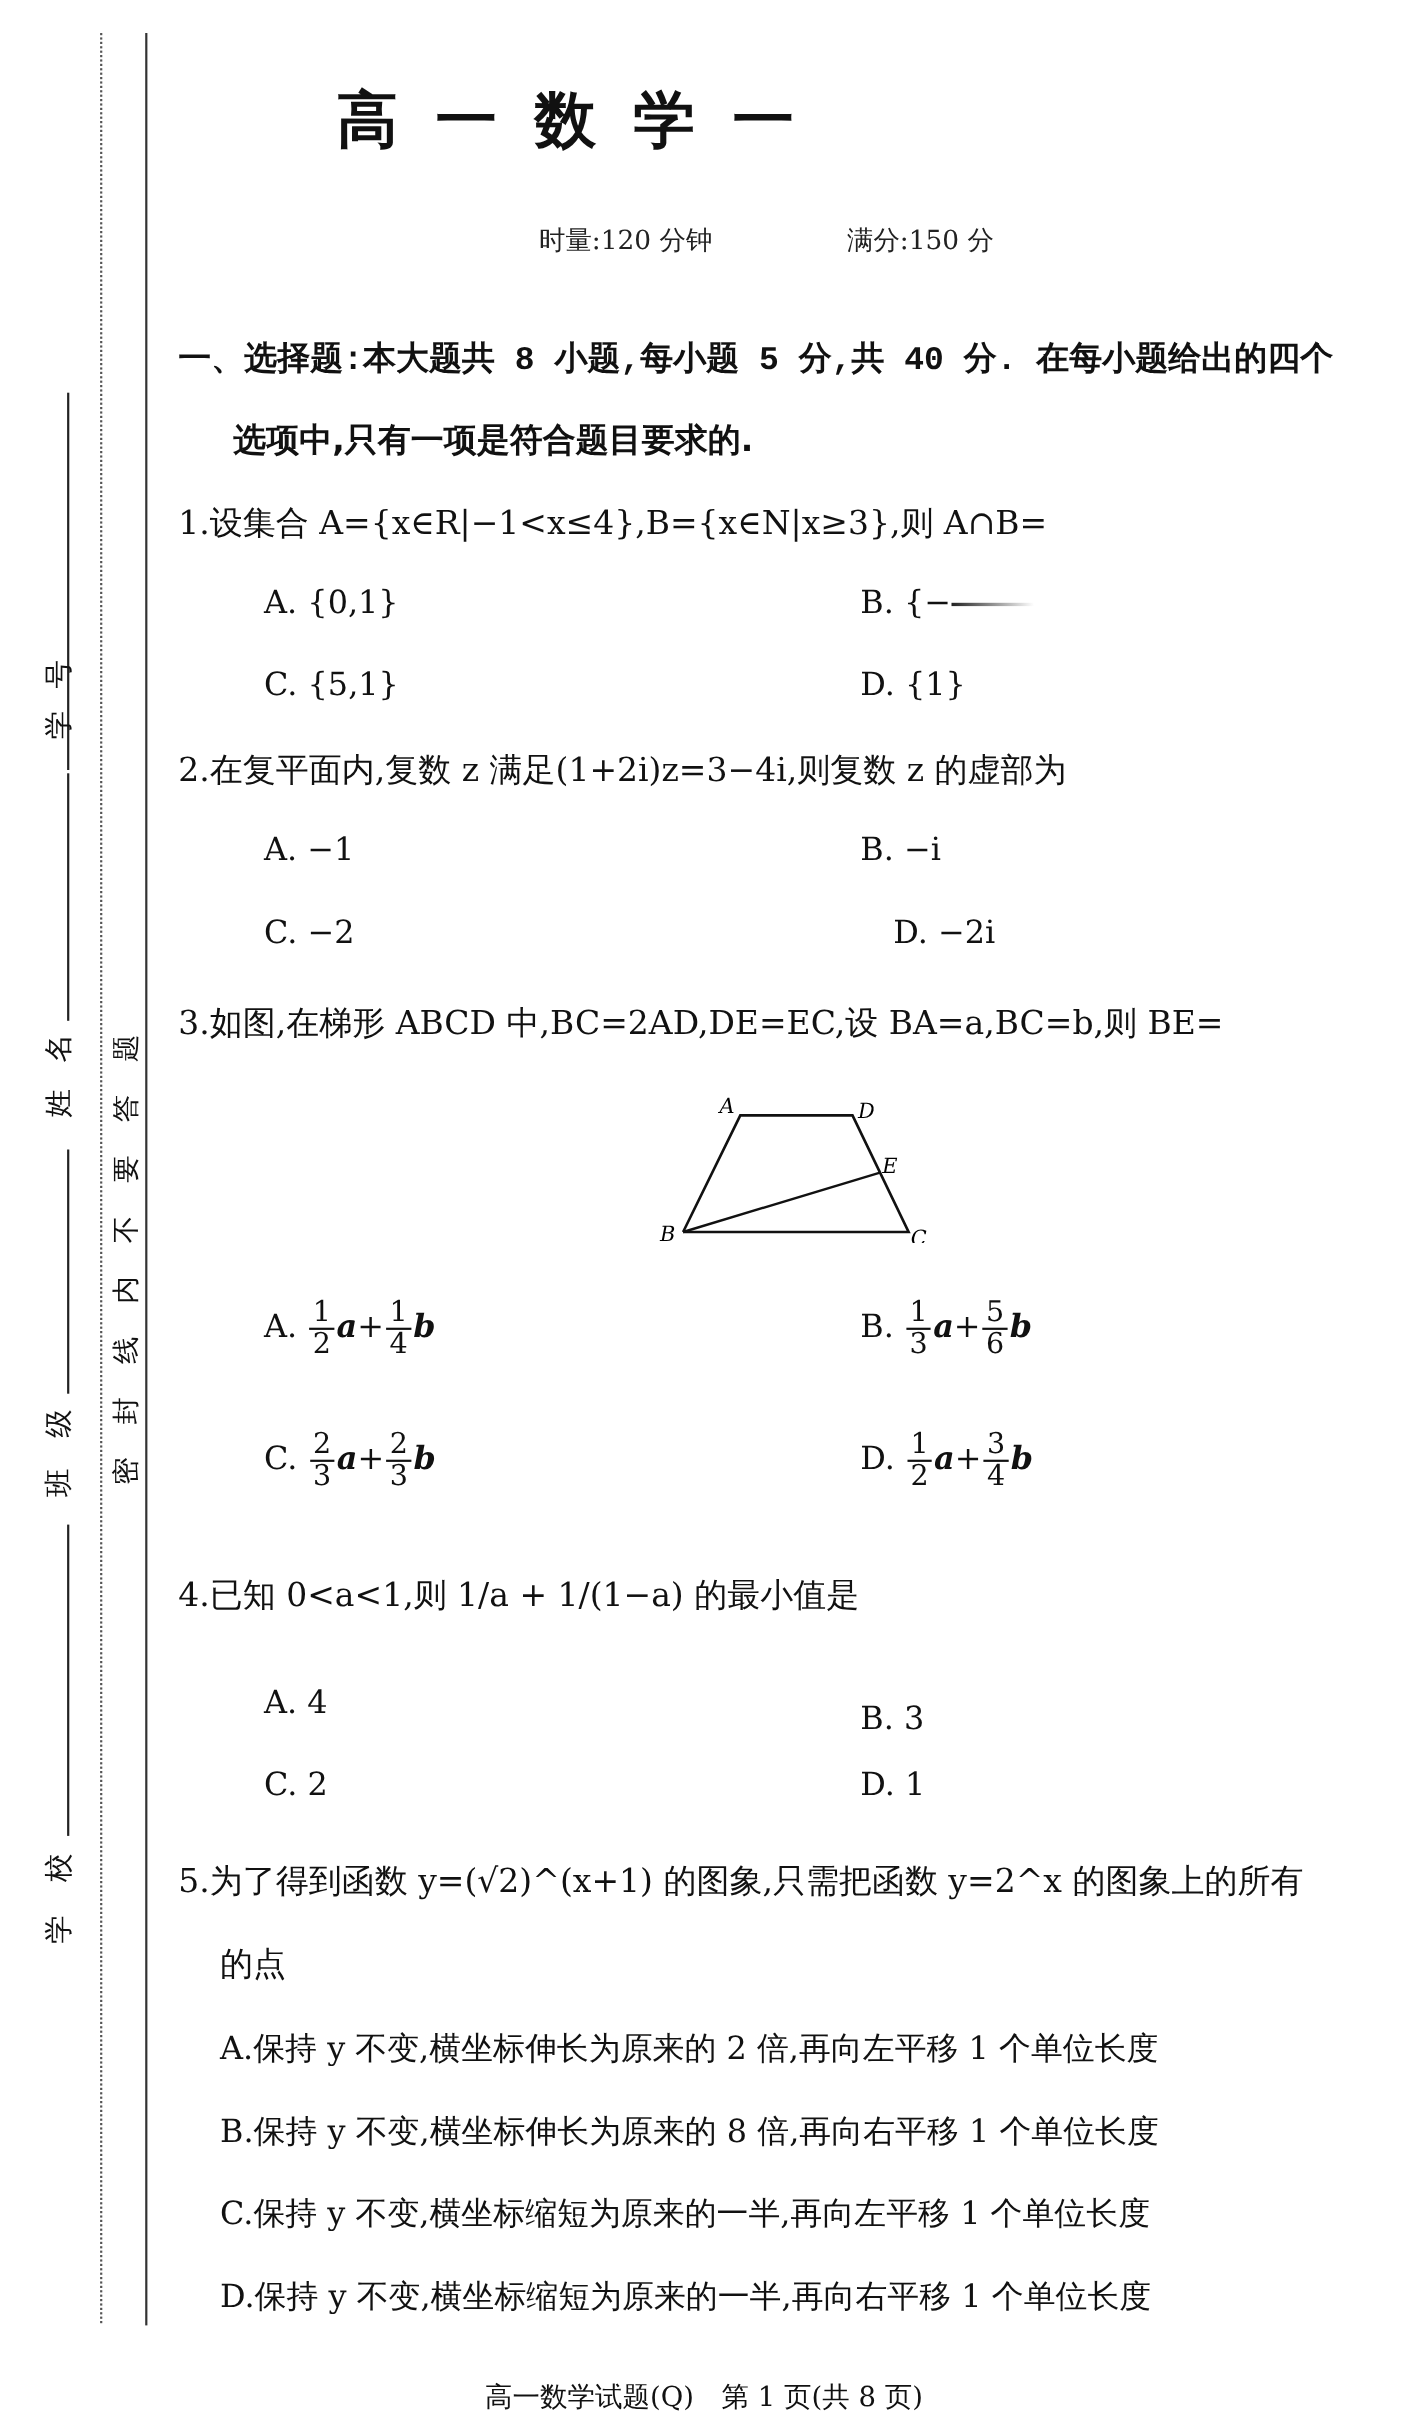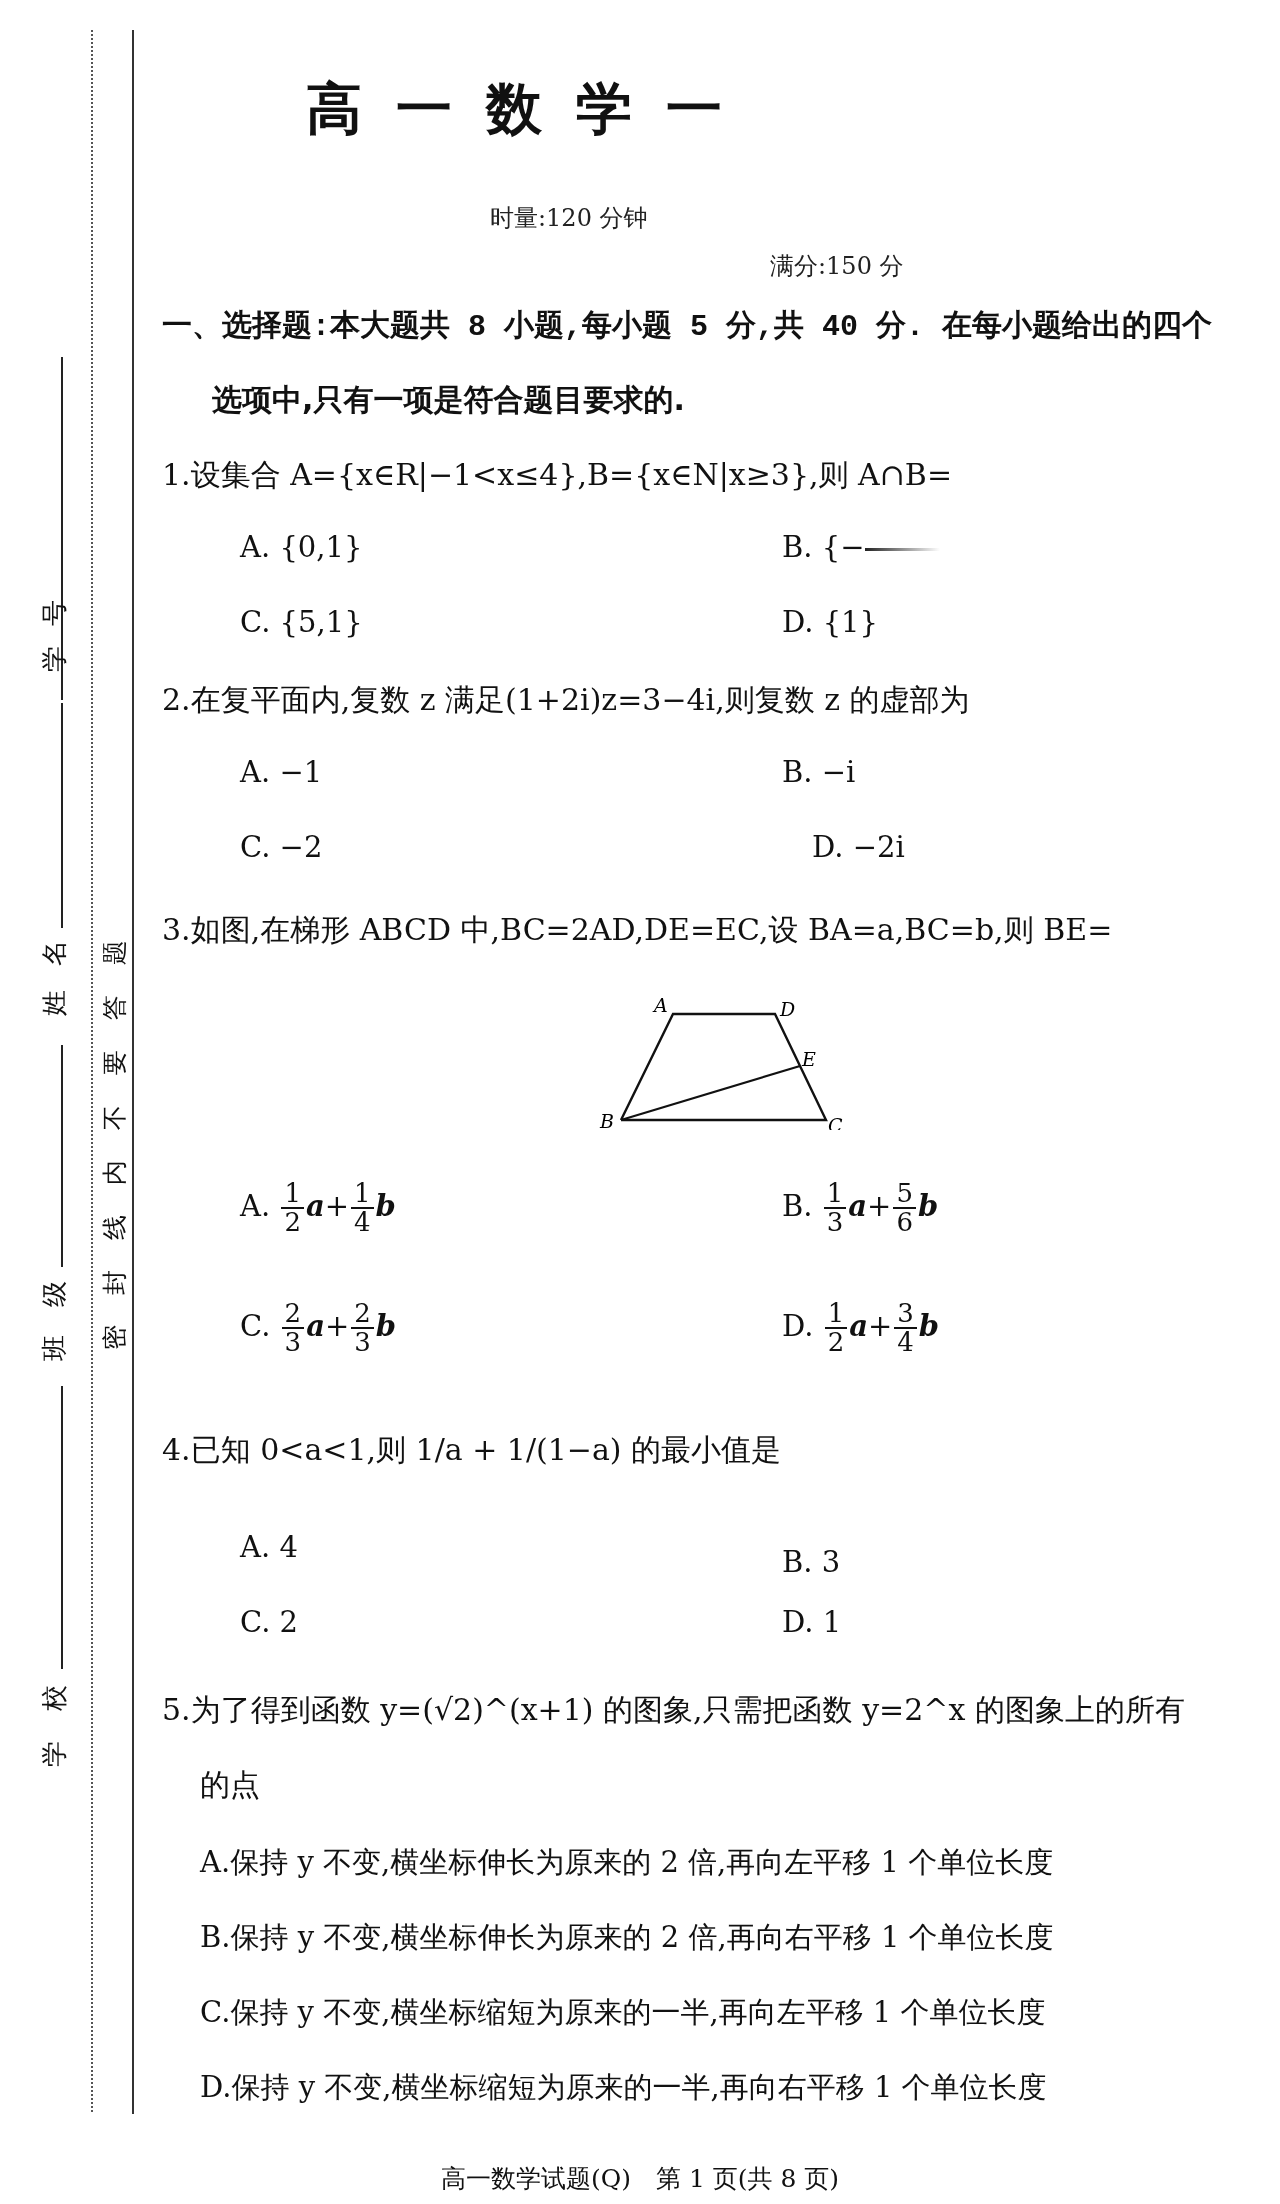--- a/index.html
+++ b/index.html
@@ -53,21 +53,21 @@
   <div class="abs" style="left:34px;top:1670px;width:40px;text-align:center;font-size:26px;line-height:56px;">
     <div style="transform:rotate(-90deg)">校</div>
     <div style="transform:rotate(-90deg)">学</div>
   </div>
 
   <div class="rot" style="left:98px;top:1350px;font-size:25px;word-spacing:22px;">密 封 线 内 不 要 答 题</div>
 </div>
 
 <div class="title">高一数学一</div>
 <div class="meta" style="left:490px;">时量:120 分钟</div>
-<div class="meta" style="left:770px;margin-top:48px;">满分:150 分</div>
+<div class="meta" style="left:770px;">满分:150 分</div>
 
 <div class="section" style="top:305px;font-family:Liberation Mono, monospace;">一、选择题:本大题共 8 小题,每小题 5 分,共 40 分. 在每小题给出的四个</div>
 <div class="section" style="top:380px;left:212px;">选项中,只有一项是符合题目要求的.</div>
 
 <div class="q" style="top:455px;">
   <span>1.</span><span>设集合 </span><span>A={x∈R|−1&lt;x≤4},B={x∈N|x≥3},则 A∩B=</span>
 </div>
 <div class="opt colA" style="top:530px;"><span>A.</span> <span>{0,1}</span></div>
 <div class="opt colB" style="top:530px;"><span>B.</span> <span>{−</span><span class="fade"></span></div>
 <div class="opt colA" style="top:605px;"><span>C.</span> <span>{5,1}</span></div>
@@ -142,17 +142,17 @@
 <div class="opt colA" style="top:1530px;"><span>A.</span> <span>4</span></div>
 <div class="opt colB" style="top:1545px;"><span>B.</span> <span>3</span></div>
 <div class="opt colA" style="top:1605px;"><span>C.</span> <span>2</span></div>
 <div class="opt colB" style="top:1605px;"><span>D.</span> <span>1</span></div>
 
 <div class="q" style="top:1690px;">
   <span>5.</span><span>为了得到函数 y=(√2)^(x+1) 的图象,只需把函数 y=2^x 的图象上的所有</span>
 </div>
 <div class="q" style="top:1765px;left:200px;">的点</div>
 <div class="opt" style="top:1843px;left:200px;"><span>A.</span><span>保持 y 不变,横坐标伸长为原来的 2 倍,再向左平移 1 个单位长度</span></div>
-<div class="opt" style="top:1918px;left:200px;"><span>B.</span><span>保持 y 不变,横坐标伸长为原来的 2 倍,再向右平移 1 个单位长度</span></div>
+<div class="opt" style="top:1918px;left:200px;"><span>B.</span><span>保持 y 不变,横坐标伸长为原来的 8 倍,再向右平移 1 个单位长度</span></div>
 <div class="opt" style="top:1993px;left:200px;"><span>C.</span><span>保持 y 不变,横坐标缩短为原来的一半,再向左平移 1 个单位长度</span></div>
 <div class="opt" style="top:2068px;left:200px;"><span>D.</span><span>保持 y 不变,横坐标缩短为原来的一半,再向右平移 1 个单位长度</span></div>
 
 <div class="footer">高一数学试题(Q)　第 1 页(共 8 页)</div>
 
 </body></html>

